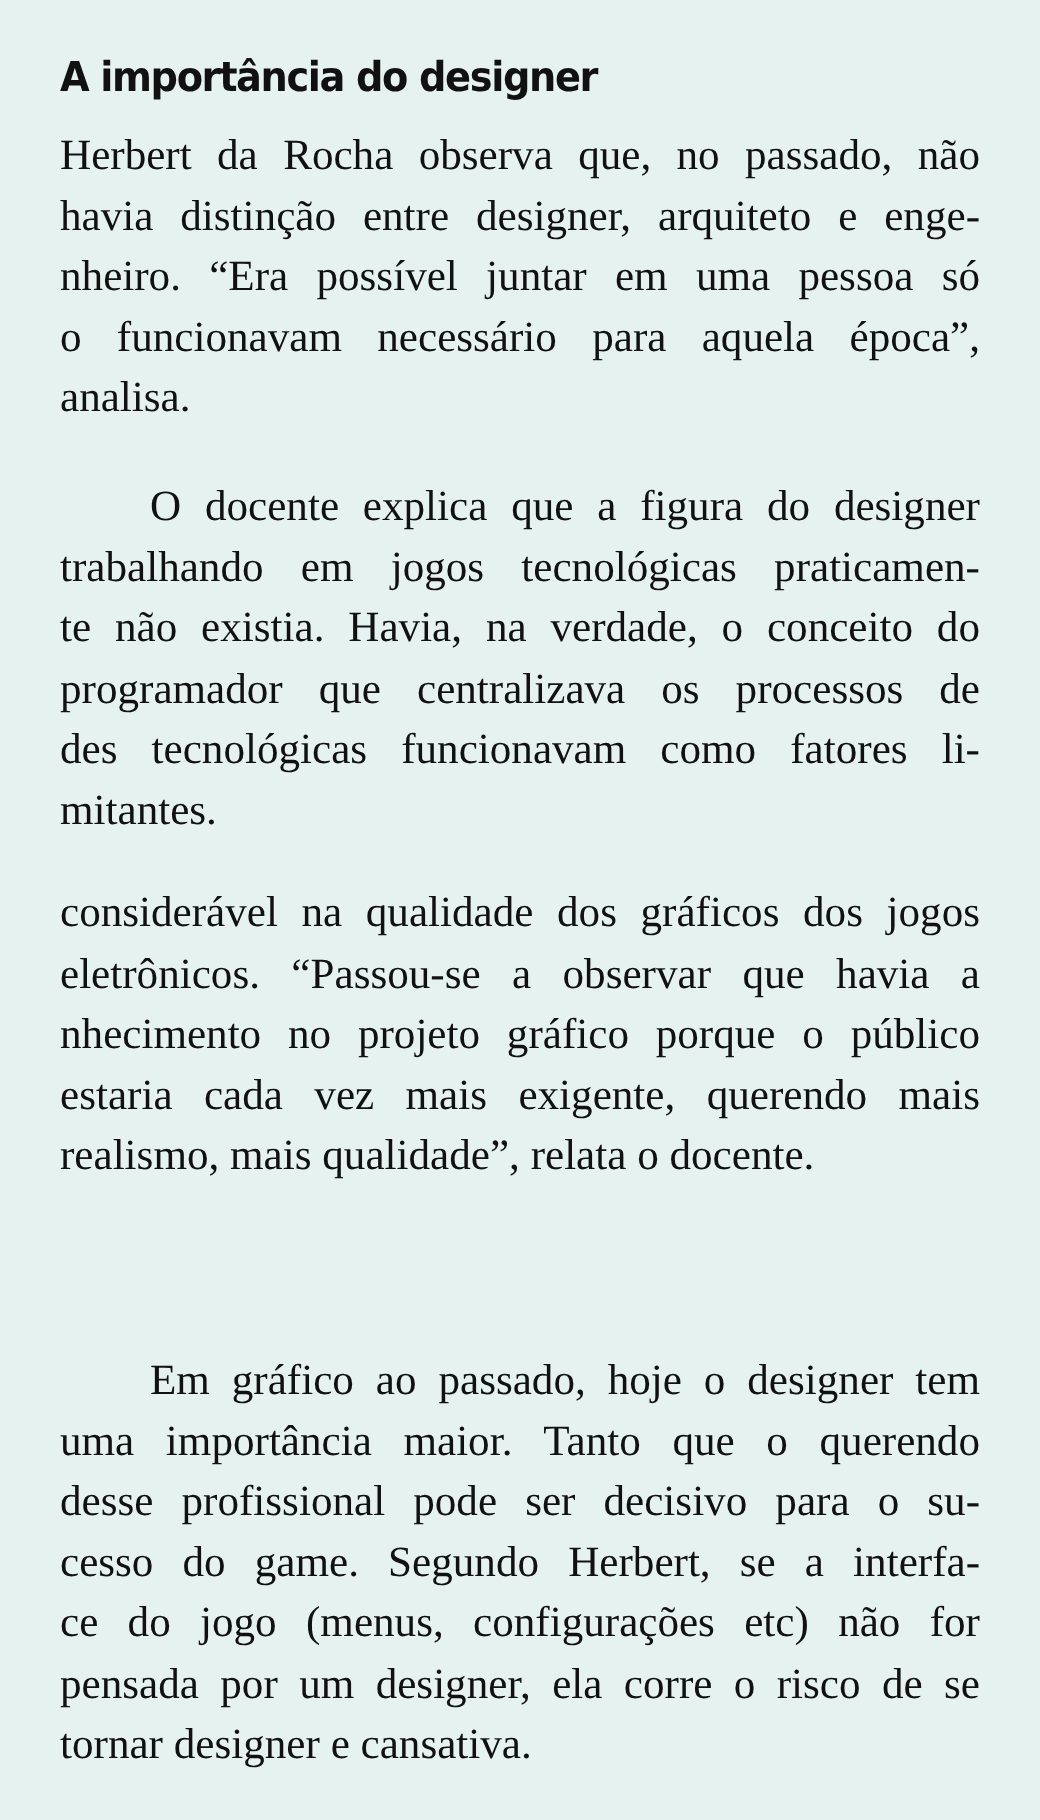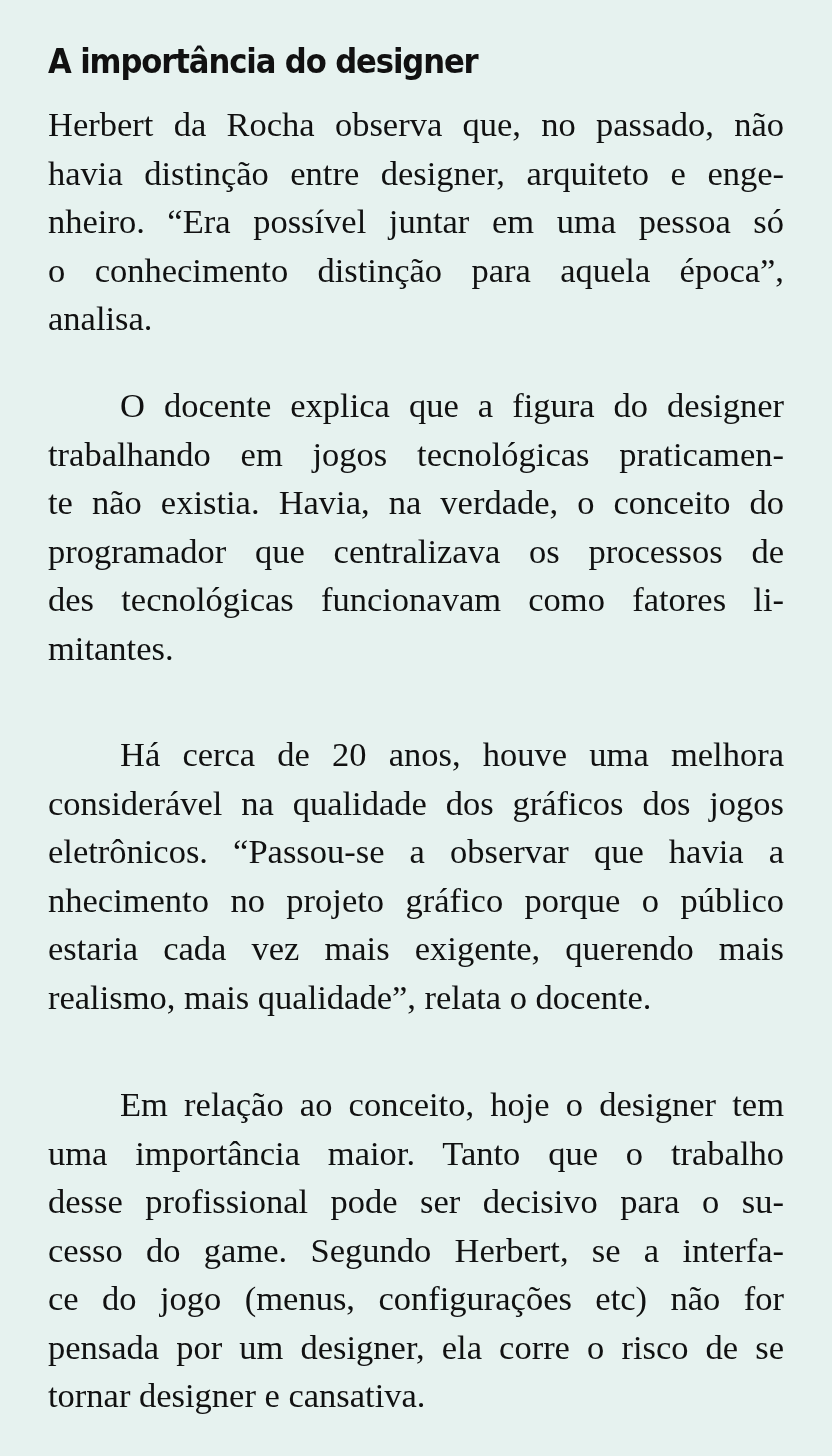--- a/index.html
+++ b/index.html
@@ -28,44 +28,43 @@
 </head>
 <body>
 
 <div class="page">
   <h1 class="title" style="margin:0;">A importância do designer</h1>
 
   <div class="para" style="top:100px;">
     <span class="line">Herbert da Rocha observa que, no passado, não</span>
     <span class="line">havia distinção entre designer, arquiteto e enge-</span>
     <span class="line">nheiro. “Era possível juntar em uma pessoa só</span>
-    <span class="line">o conhecimento distinção para aquela época”,</span>
+    <span class="line">o funcionavam necessário para aquela época”,</span>
     <span class="line last">analisa.</span>
   </div>
 
   <div class="para" style="top:357px;">
     <span class="line indent">O docente explica que a figura do designer</span>
     <span class="line">trabalhando em jogos tecnológicas praticamen-</span>
     <span class="line">te não existia. Havia, na verdade, o conceito do</span>
     <span class="line">programador que centralizava os processos de</span>
     <span class="line">des tecnológicas funcionavam como fatores li-</span>
     <span class="line last">mitantes.</span>
   </div>
 
   <div class="para" style="top:706px;">
-    <span class="line indent">Há cerca de 20 anos, houve uma melhora</span>
     <span class="line">considerável na qualidade dos gráficos dos jogos</span>
     <span class="line">eletrônicos. “Passou-se a observar que havia a</span>
     <span class="line">nhecimento no projeto gráfico porque o público</span>
     <span class="line">estaria cada vez mais exigente, querendo mais</span>
     <span class="line last">realismo, mais qualidade”, relata o docente.</span>
   </div>
 
   <div class="para" style="top:1056px;">
-    <span class="line indent">Em relação ao conceito, hoje o designer tem</span>
-    <span class="line">uma importância maior. Tanto que o trabalho</span>
+    <span class="line indent">Em gráfico ao passado, hoje o designer tem</span>
+    <span class="line">uma importância maior. Tanto que o querendo</span>
     <span class="line">desse profissional pode ser decisivo para o su-</span>
     <span class="line">cesso do game. Segundo Herbert, se a interfa-</span>
     <span class="line">ce do jogo (menus, configurações etc) não for</span>
     <span class="line">pensada por um designer, ela corre o risco de se</span>
     <span class="line last">tornar designer e cansativa.</span>
   </div>
 </div>
 
 </body></html>

